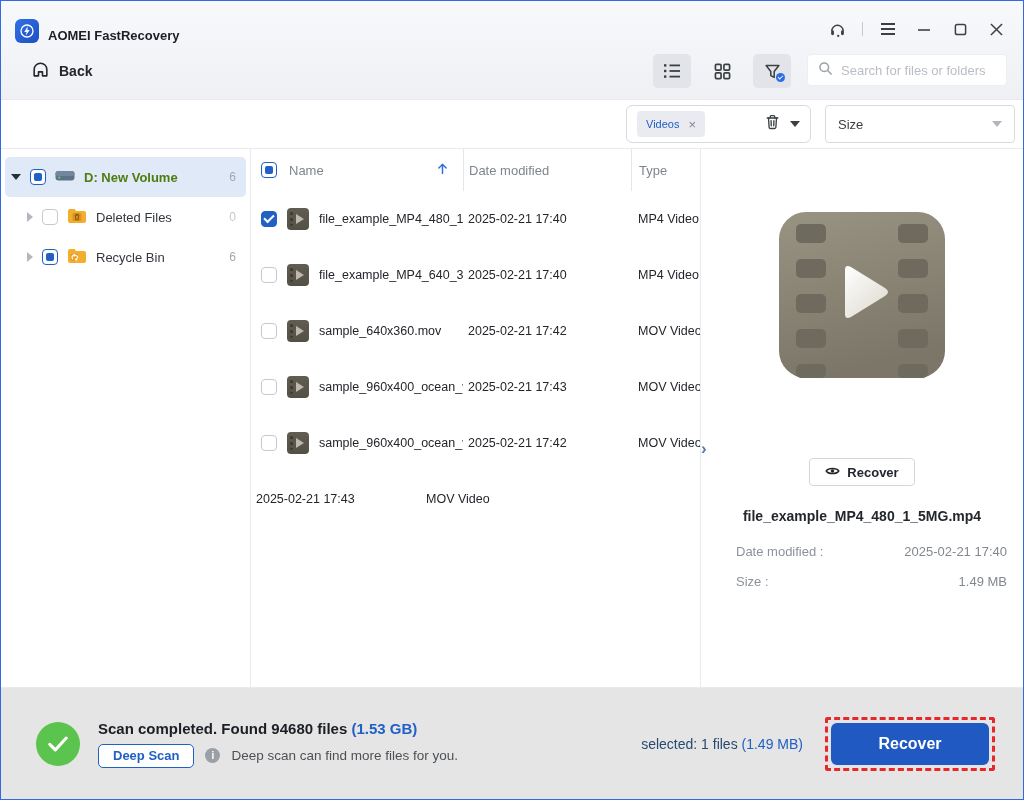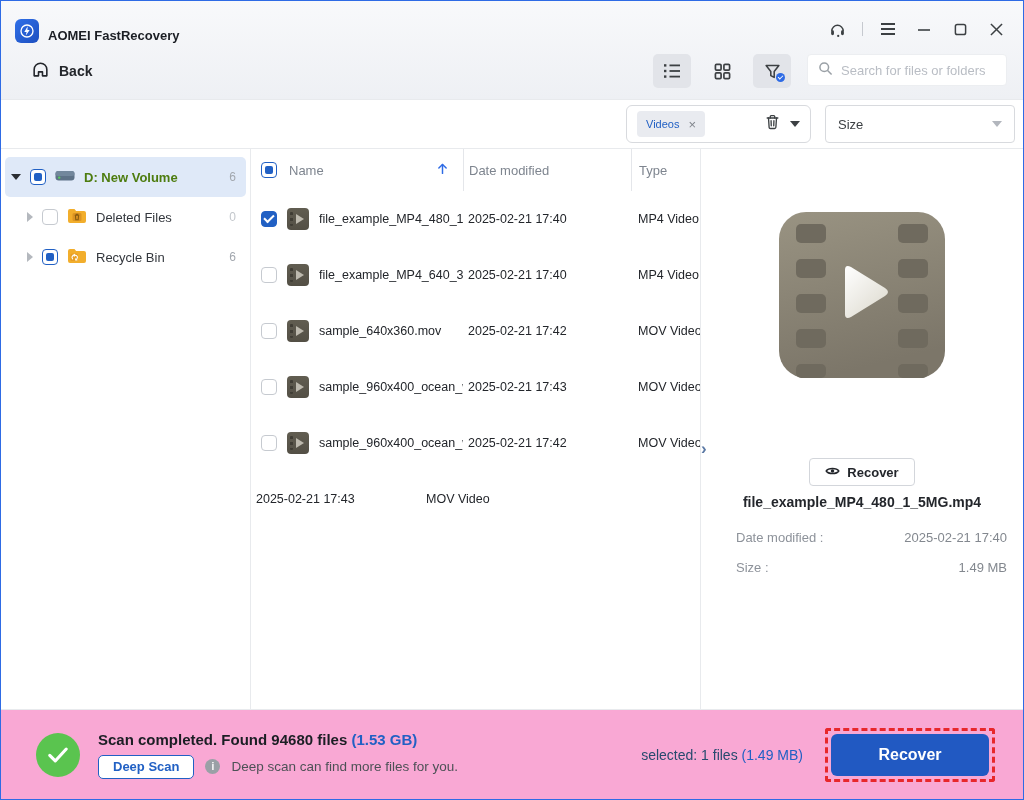--- a/index.html
+++ b/index.html
@@ -72,28 +72,28 @@
   .vthumb::after { content:""; position:absolute; left:9px; top:6px; width:0; height:0; border-top:5px solid transparent; border-bottom:5px solid transparent; border-left:8px solid #bdb9ae; }
   .fname { font-size:12.5px; color:#23262b; width:148px; white-space:nowrap; overflow:hidden; }
   .cell-date { width:168px; font-size:12.5px; color:#23262b; padding-left:5px; }
   .cell-type { flex:1; font-size:12.5px; color:#23262b; padding-left:7px; white-space:nowrap; overflow:hidden; }
 
   
   .preview { flex:1; position:relative; display:flex; flex-direction:column; align-items:center; }
   .panel-toggle { position:absolute; left:0px; top:291px; color:#5b79a5; font-size:17px; font-weight:bold; line-height:1; cursor:pointer; }
   .bigicon { margin-top:63px; flex:none; }
   .preview-btn { margin-top:76px; width:106px; height:28px; background:#fff; border:1px solid #d3d6db; border-radius:4px; display:flex; align-items:center; justify-content:center; gap:7px; font-size:13px; font-weight:bold; color:#23262b; }
-  .filename { margin-top:8px; font-size:14px; font-weight:bold; color:#23262b; max-width:300px; white-space:nowrap; overflow:hidden; }
+  .filename { margin-top:22px; font-size:14px; font-weight:bold; color:#23262b; max-width:300px; white-space:nowrap; overflow:hidden; }
   .details { width:100%; margin-top:20px; padding:0 16px 0 35px; display:flex; flex-direction:column; gap:15px; }
   .drow { display:flex; justify-content:space-between; font-size:13px; }
   .dlabel { color:#8d929a; }
   .dvalue { color:#83888f; }
 
   
-  .bottombar { height:90px; border-top:1px solid #e8eaed; display:flex; align-items:center; padding:0 28px 0 35px; background:#f9a8d4; flex:none; }
+  .bottombar { height:112px; border-top:1px solid #e8eaed; display:flex; align-items:center; padding:0 28px 0 35px; background:#e5e5e5; flex:none; }
   .check-circle { width:44px; height:44px; border-radius:50%; background:#5ac44f; display:flex; align-items:center; justify-content:center; flex:none; }
   .status-texts { margin-left:18px; display:flex; flex-direction:column; gap:7px; }
   .scan-line { font-size:15px; font-weight:bold; color:#1b1e24; }
   .scan-size { color:#2160c4; }
   .deep-row { display:flex; align-items:center; gap:11px; }
   .deep-btn { height:24px; padding:0 14px; border:1px solid #2160c4; border-radius:5px; background:#fff; color:#2160c4; font-size:13px; font-weight:bold; display:flex; align-items:center; }
   .info-icon { width:15px; height:15px; border-radius:50%; background:#9aa0a6; color:#fff; font-size:10px; font-weight:bold; display:flex; align-items:center; justify-content:center; flex:none; }
   .hint { font-size:13.5px; color:#4d5156; }
   .status-right { margin-left:auto; display:flex; align-items:center; gap:22px; }
   .selected-text { font-size:14px; color:#274a6e; }

